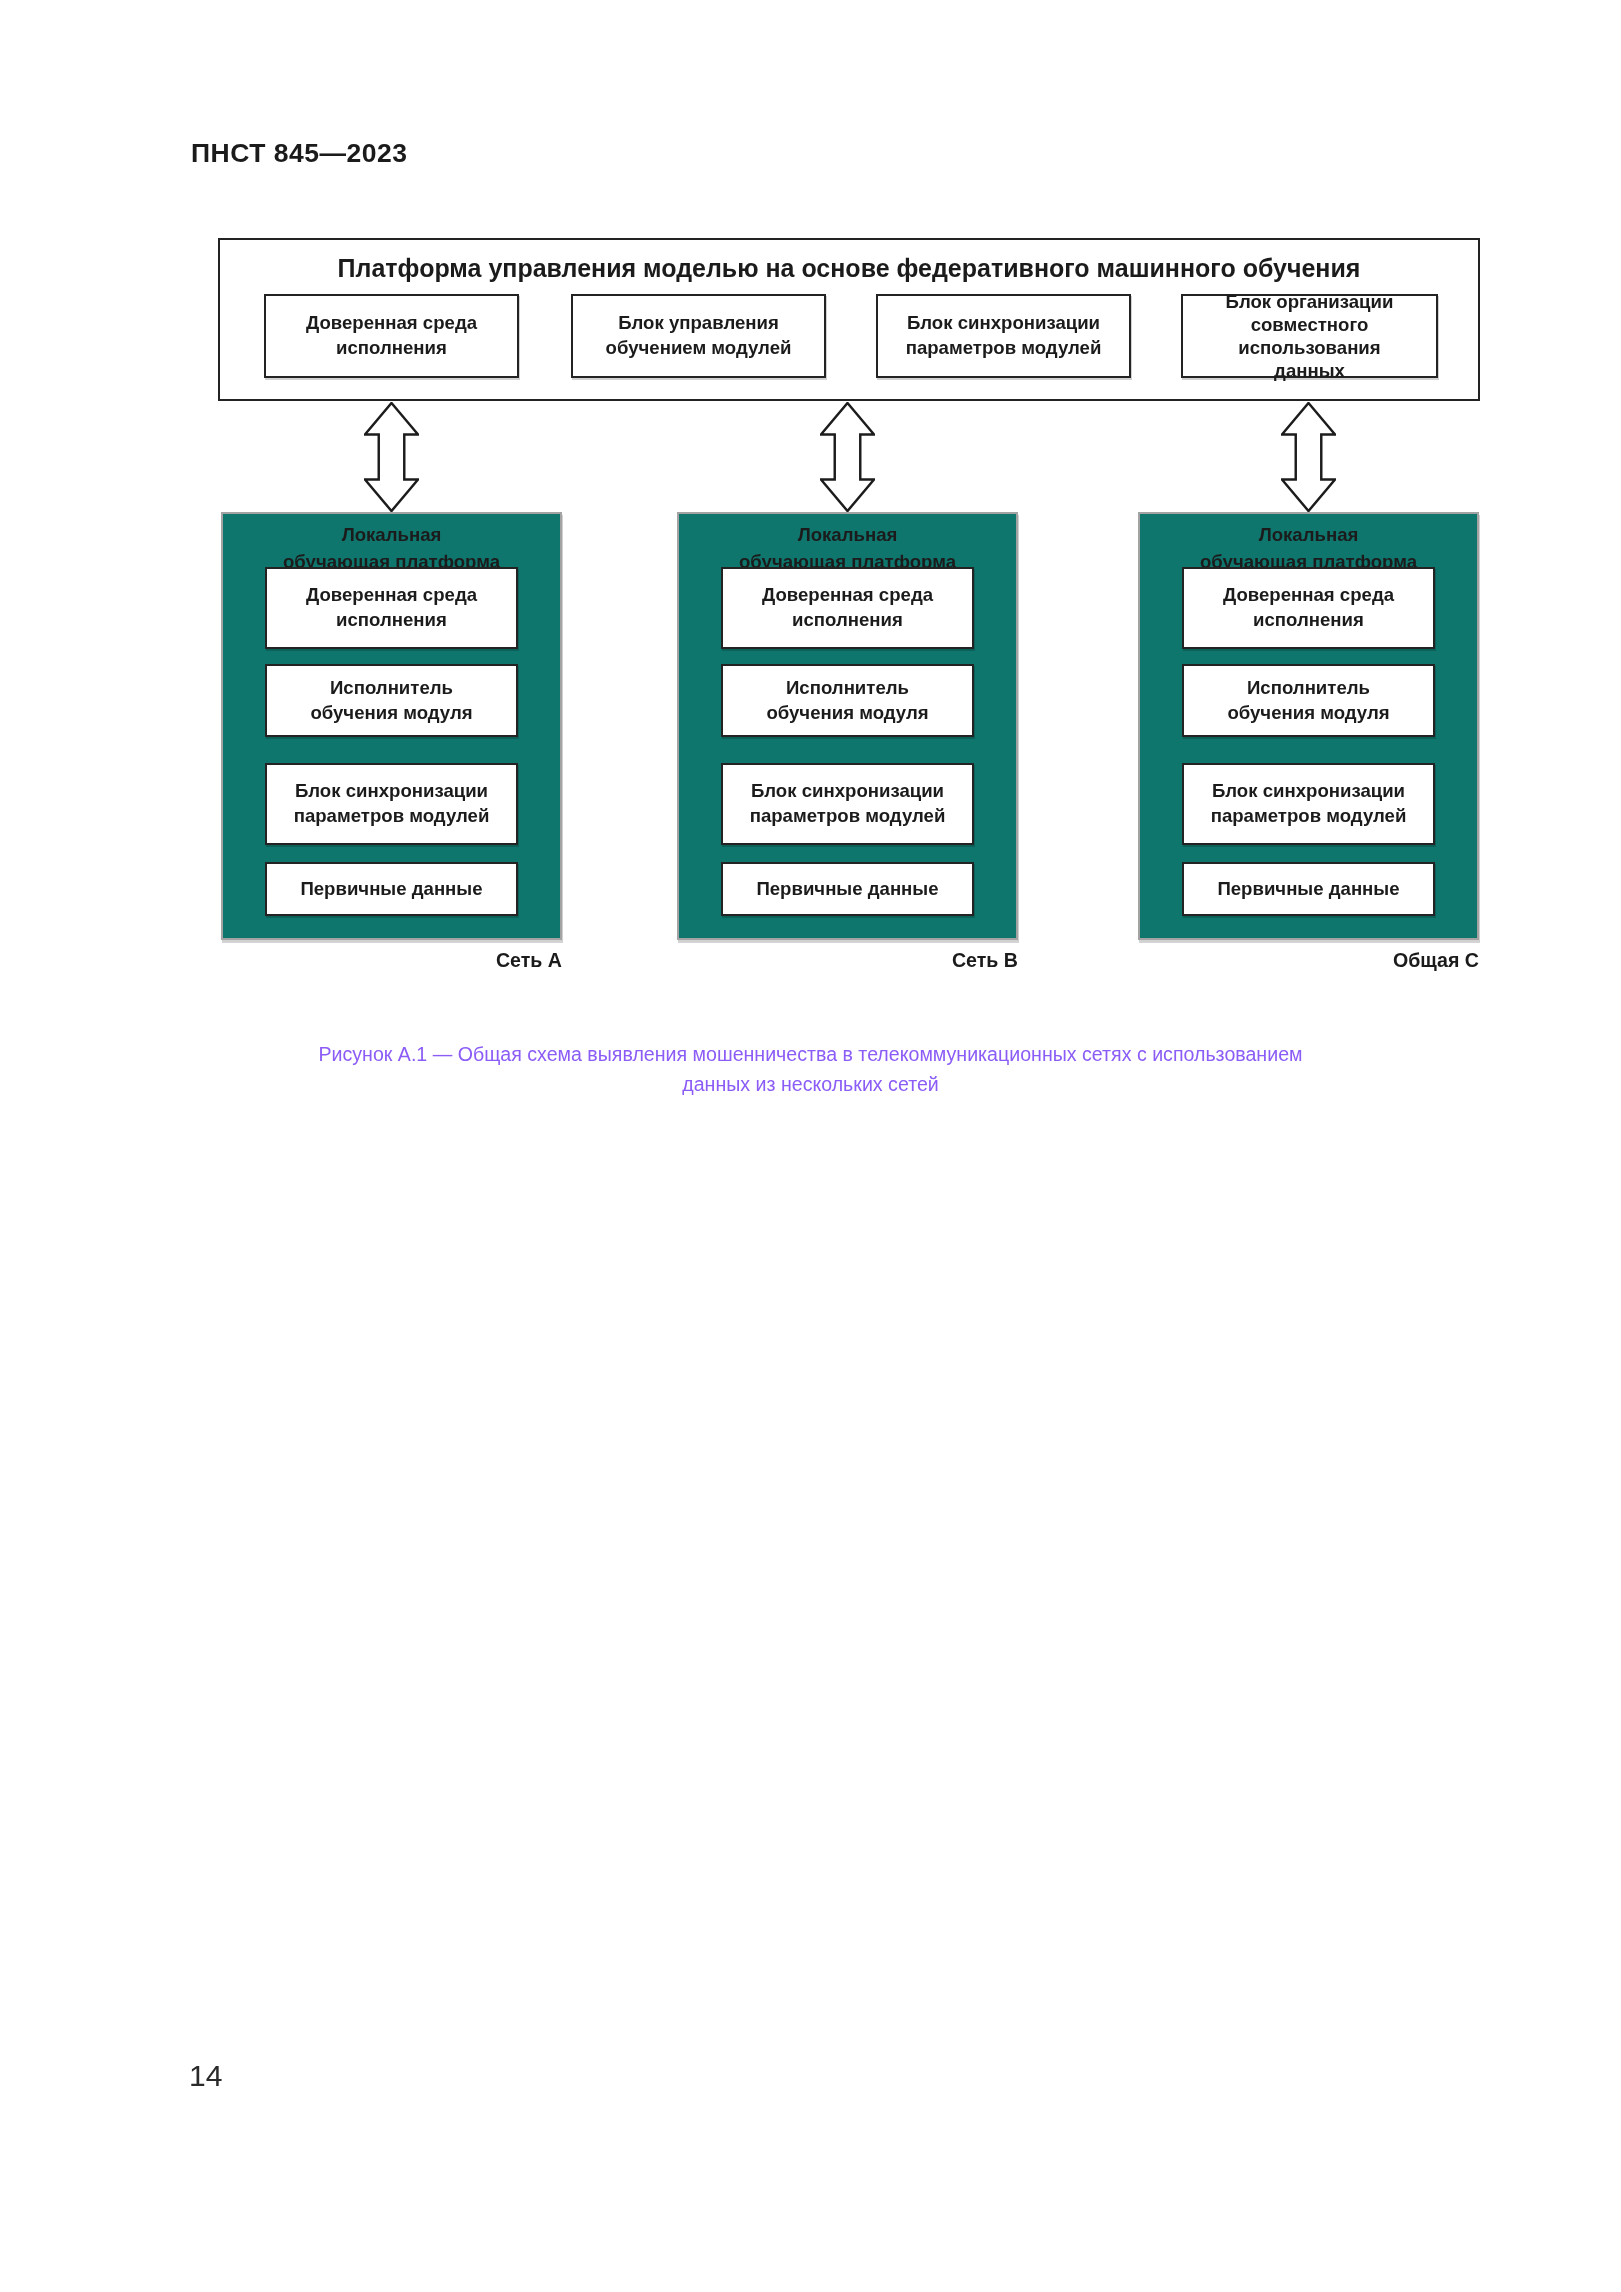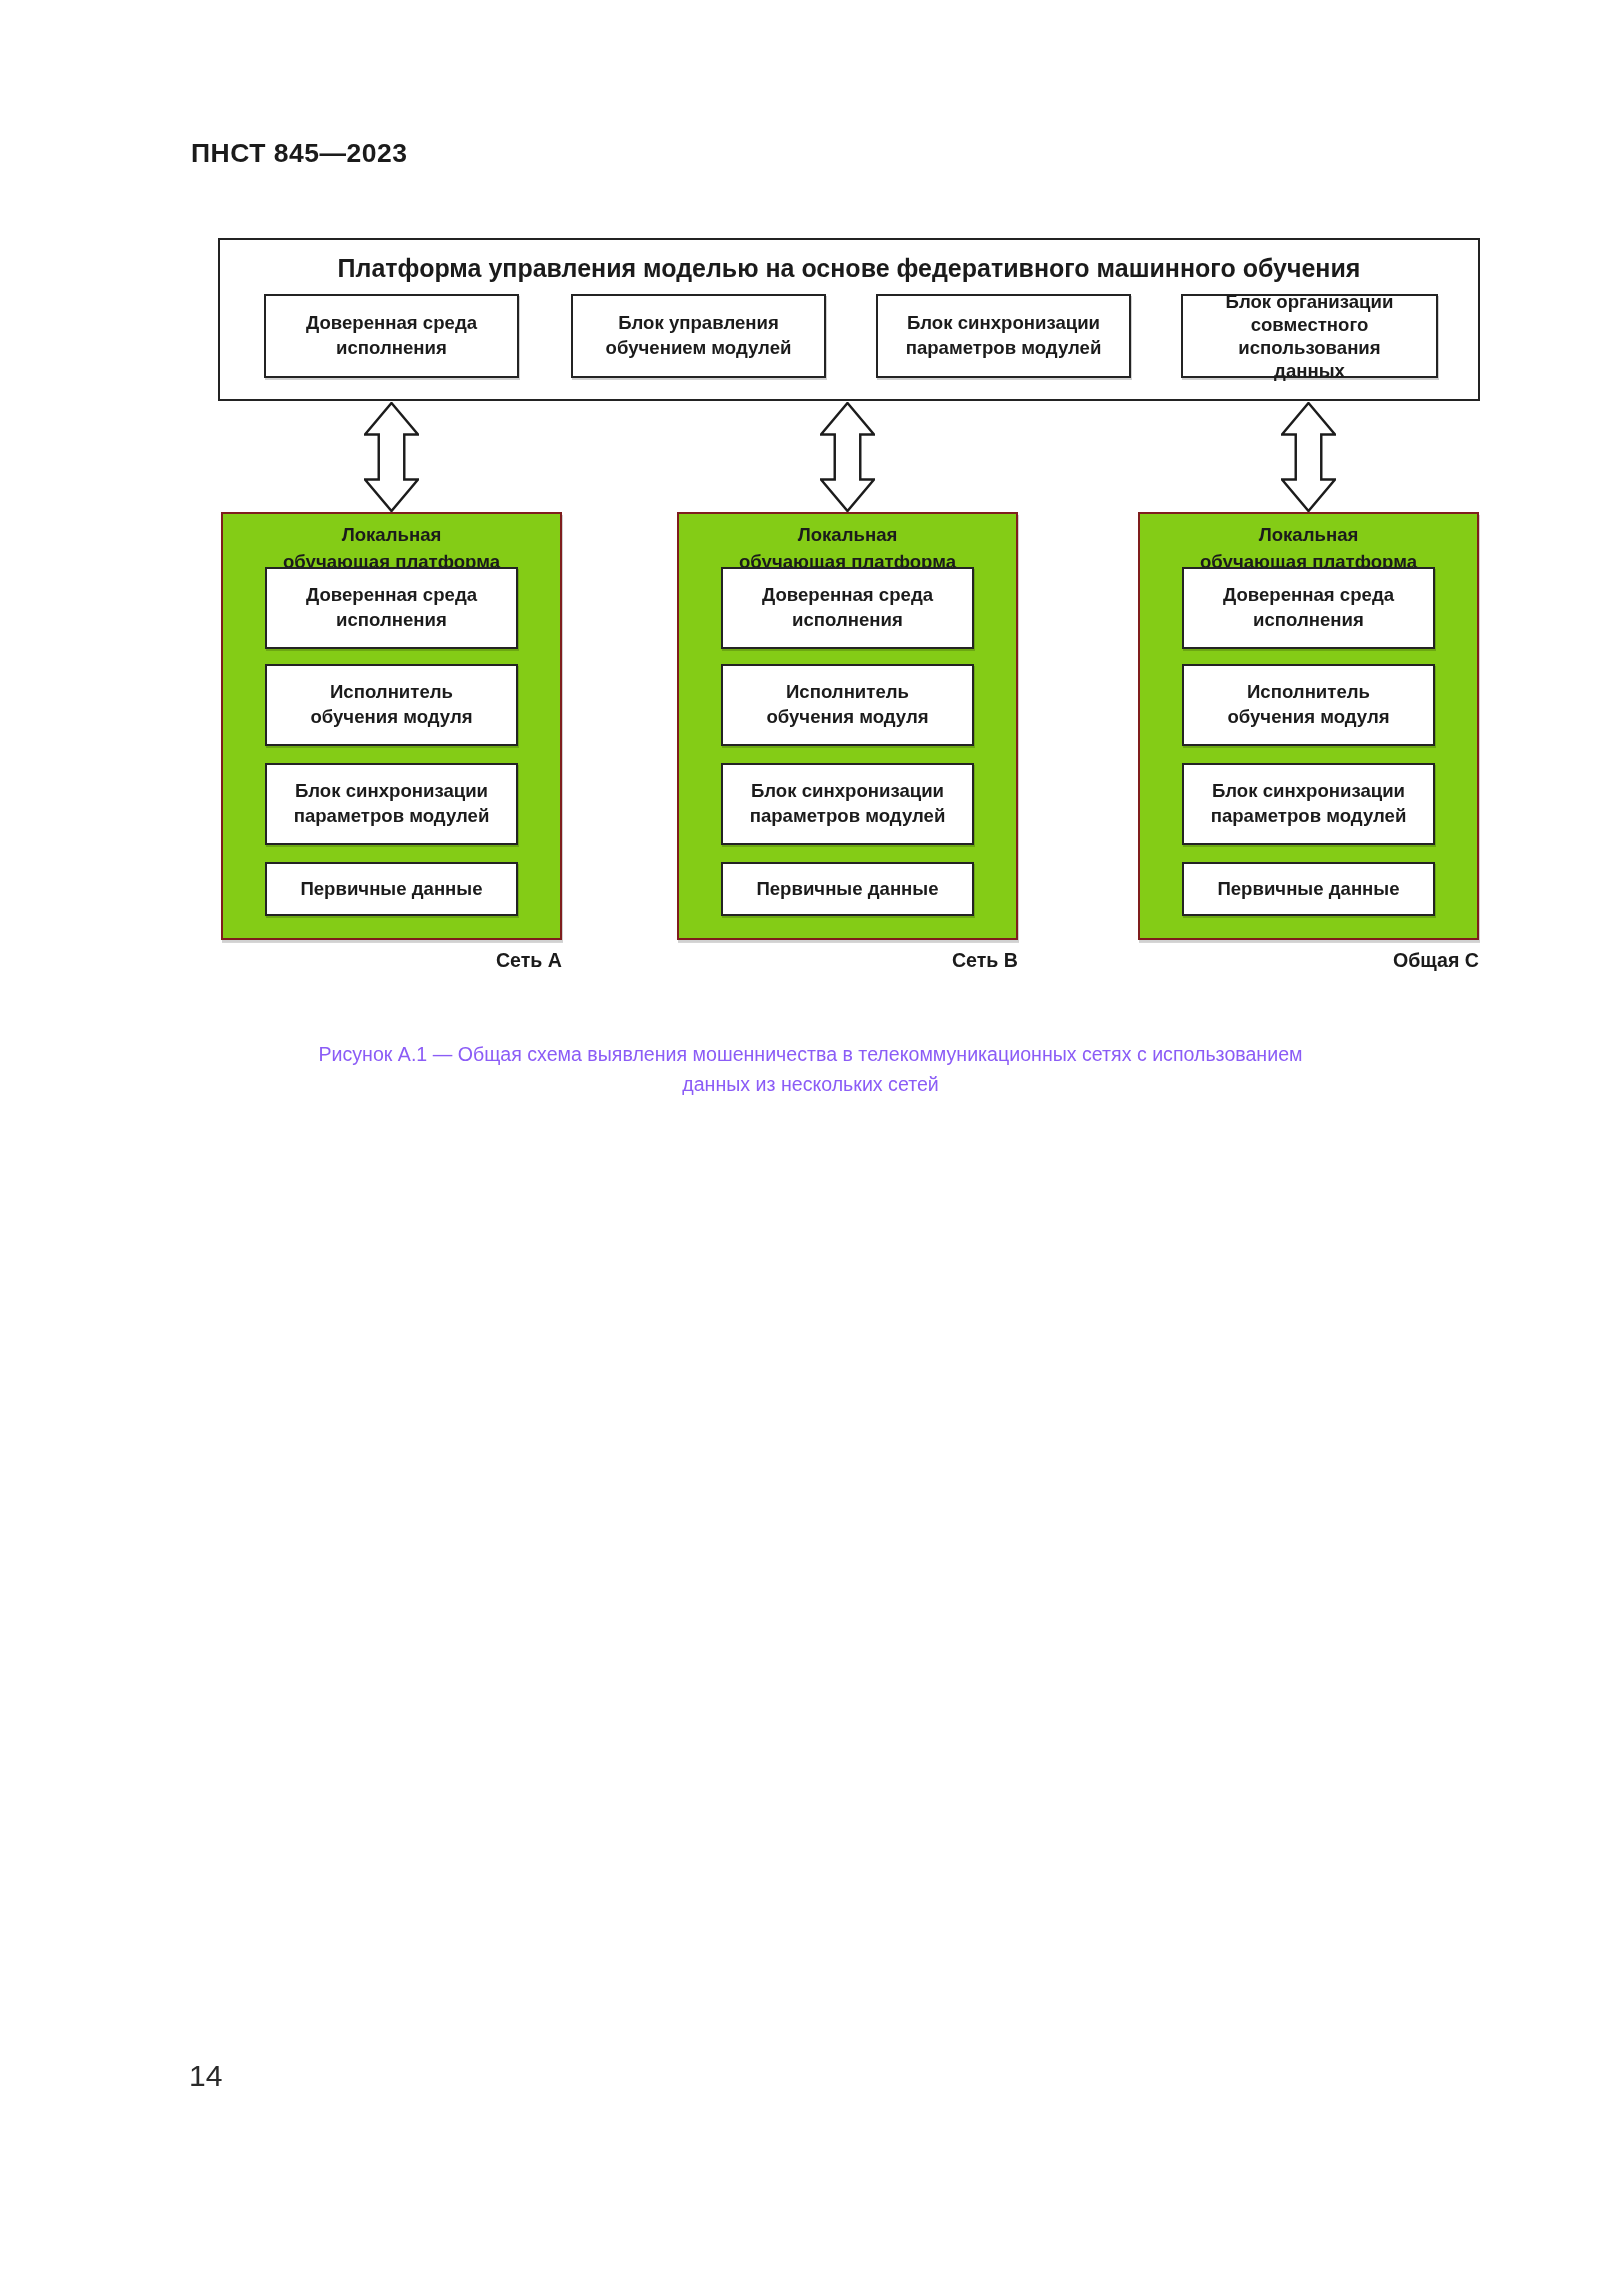--- a/index.html
+++ b/index.html
@@ -70,40 +70,40 @@
   }
   .arrow-0 { left: 364px; }
   .arrow-1 { left: 820px; }
   .arrow-2 { left: 1281px; }
   
   .local-box {
     position: absolute;
     top: 512px;
     width: 341px;
     height: 428px;
-    border: 2px solid #7f1d1d;
-    background: #84cc16;
+    border: 2px solid #a3a3a3;
+    background: #0f766e;
     box-shadow: 1px 2.9px 0 rgba(0,0,0,0.18);
   }
   .local-0 { left: 221px; }
   .local-1 { left: 677px; }
   .local-2 { left: 1138px; }
   .local-title {
     position: absolute;
     top: 6.9px;
     left: 0;
     width: 100%;
     text-align: center;
     font-size: 18.6px;
     font-weight: bold;
     line-height: 27.4px;
   }
   .lm { left: 42px; width: 253px; }
   .lm-0 { top: 53px;  height: 82px; }
-  .lm-1 { top: 150px; height: 82px; }
+  .lm-1 { top: 150px; height: 73px; }
   .lm-2 { top: 249px; height: 82px; }
   .lm-3 { top: 348px; height: 54px; }
   .network-label {
     position: absolute;
     top: 949px;
     width: 341px;
     text-align: right;
     font-size: 19.6px;
     font-weight: bold;
   }

